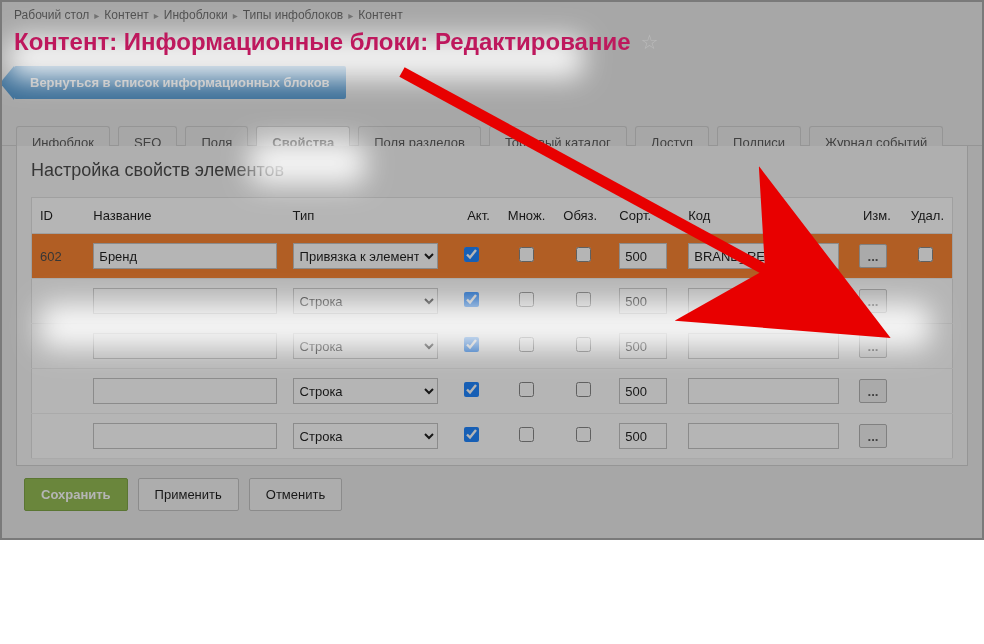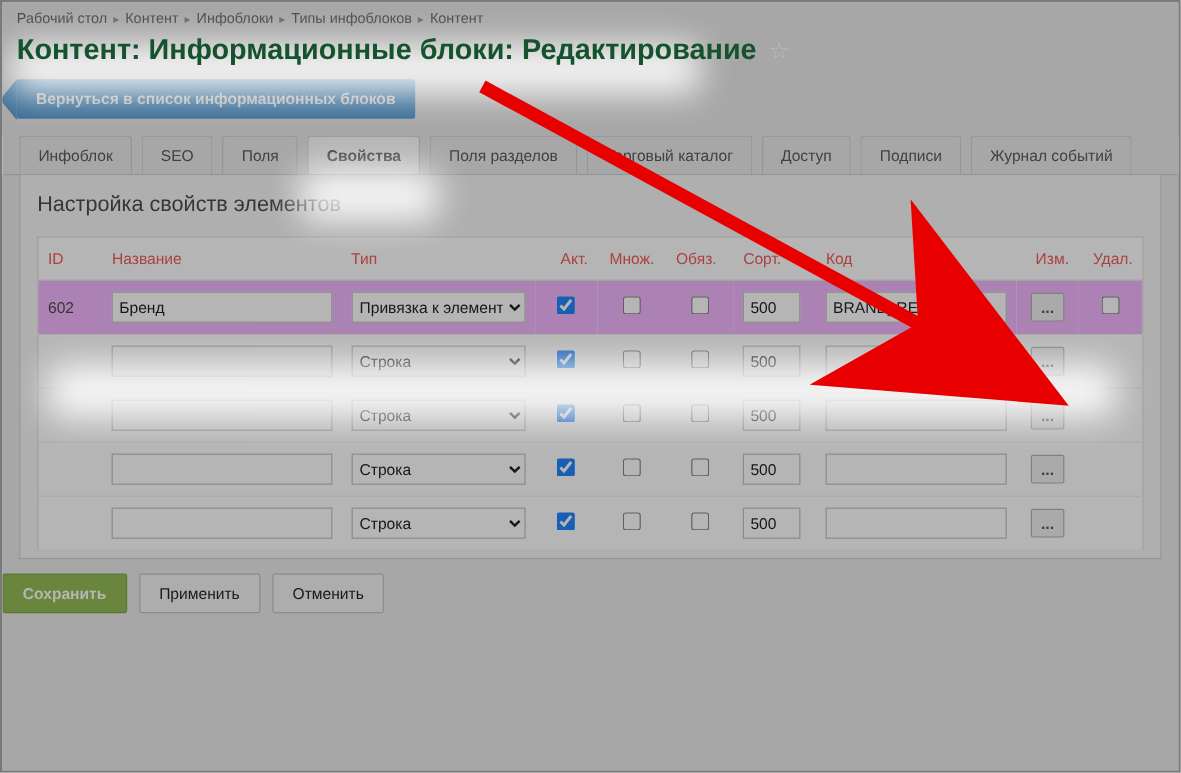--- a/index.html
+++ b/index.html
@@ -1,59 +1,59 @@
 <!DOCTYPE html>
 <html><head>
 <meta charset="utf-8">
 <style>
   * { box-sizing: border-box; margin: 0; padding: 0; }
   body { font-family: Arial, Helvetica, sans-serif; font-size: 13px; color: #333; background: #fff; }
-  .frame { width: 984px; height: 644px; border: 2px solid #7a7a7a; position: relative; overflow: hidden; background: #e8e8e8; }
+  .frame { width: 984px; height: 540px; border: 2px solid #7a7a7a; position: relative; overflow: hidden; background: #e8e8e8; }
 
   
   .dim { position: absolute; inset: 0; background: rgba(60,60,60,0.38); pointer-events: none; z-index: 5; }
 
   
   .crumbs { padding: 6px 12px 2px 12px; font-size: 12px; color: #555; position: relative; z-index: 1; }
   .crumbs a { color: #555; text-decoration: none; }
   .crumbs .sep { color: #888; margin: 0 5px; font-size: 10px; }
 
   
   .title-row { display: flex; align-items: center; gap: 10px; padding: 4px 12px 10px 12px; position: relative; z-index: 10; }
-  .title { font-size: 24px; font-weight: bold; color: #14532d; }
+  .title { font-size: 24px; font-weight: bold; color: #be185d; }
   .star { color: #bbb; font-size: 20px; }
 
   
   .back-wrap { padding: 0 12px 14px 12px; position: relative; z-index: 1; }
   .back-btn { display: inline-block; background: #3a8dcf; color: #fff; font-size: 13px; font-weight: bold; padding: 9px 16px; border: none; border-radius: 2px; position: relative; }
   .back-btn::before { content: ""; position: absolute; left: -14px; top: 0; width: 0; height: 0; border-top: 17px solid transparent; border-bottom: 17px solid transparent; border-right: 14px solid #3a8dcf; }
 
   
   .tabbar { display: flex; gap: 8px; padding: 0 14px; border-bottom: 1px solid #ccc; background: #e8e8e8; position: relative; z-index: 1; }
-  .tab { background: #e9e9e9; border: 1px solid #ccc; border-bottom: none; padding: 8px 15px; font-size: 13px; color: #444; border-radius: 3px 3px 0 0; cursor: pointer; position: relative; top: 0; }
+  .tab { background: #e9e9e9; border: 1px solid #ccc; border-bottom: none; padding: 8px 15px; font-size: 13px; color: #444; border-radius: 3px 3px 0 0; cursor: pointer; position: relative; top: 13px; }
   .tab.active { background: #fff; font-weight: bold; z-index: 10; }
 
   
   .panel { background: #f5f5f5; border: 1px solid #ccc; border-top: none; margin: 0 14px; padding: 14px 14px 6px 14px; position: relative; z-index: 1; }
   .section-title { font-size: 18px; color: #333; margin-bottom: 16px; }
 
   
   .tbl { width: 100%; border-collapse: collapse; background: #fff; border: 1px solid #ddd; }
-  .tbl th { text-align: left; font-weight: normal; font-size: 13px; color: #ef4444; padding: 10px 8px; border-bottom: 1px solid #ddd; background: #fff; }
+  .tbl th { text-align: left; font-weight: normal; font-size: 13px; color: #000000; padding: 10px 8px; border-bottom: 1px solid #ddd; background: #fff; }
   .tbl td { padding: 9px 8px; border-bottom: 1px solid #eee; vertical-align: middle; }
   .tbl input[type=text] { width: 100%; padding: 4px 5px; border: 1px solid #bbb; font-size: 13px; height: 26px; }
   .tbl select { width: 100%; padding: 3px 2px; border: 1px solid #bbb; font-size: 13px; height: 26px; background: #fff; }
   .tbl .narrow input { width: 48px; text-align: left; }
   .tbl .chk { text-align: center; }
   .tbl .chk input { width: 15px; height: 15px; }
   .more-btn { width: 28px; height: 24px; border: 1px solid #aaa; background: #eee; font-weight: bold; color: #444; cursor: pointer; border-radius: 2px; }
-  .row-hl td { position: relative; z-index: 10; background: #f0abfc; }
+  .row-hl td { position: relative; z-index: 10; background: #f97316; }
 
   
-  .footer { padding: 12px 0; display: flex; gap: 10px; position: relative; z-index: 1; }
+  .footer { padding: 12px 22px; display: flex; gap: 10px; position: relative; z-index: 1; }
   .btn { padding: 8px 16px; border: 1px solid #bbb; background: #f3f3f3; font-size: 13px; cursor: pointer; border-radius: 2px; }
   .btn.primary { background: #86b33c; color: #fff; border-color: #6f9a2e; font-weight: bold; }
 
   
   .arrow-svg { position: absolute; left: 0; top: 0; width: 984px; height: 644px; z-index: 8; pointer-events: none; }
 
   
   .cut { position: absolute; background: #fff; z-index: 6; pointer-events: none; filter: blur(14px); opacity: 0.9; border-radius: 10px; }
   .cut.c1 { left: 6px; top: 36px; width: 575px; height: 40px; }
   .cut.c2 { left: 248px; top: 140px; width: 115px; height: 42px; }

